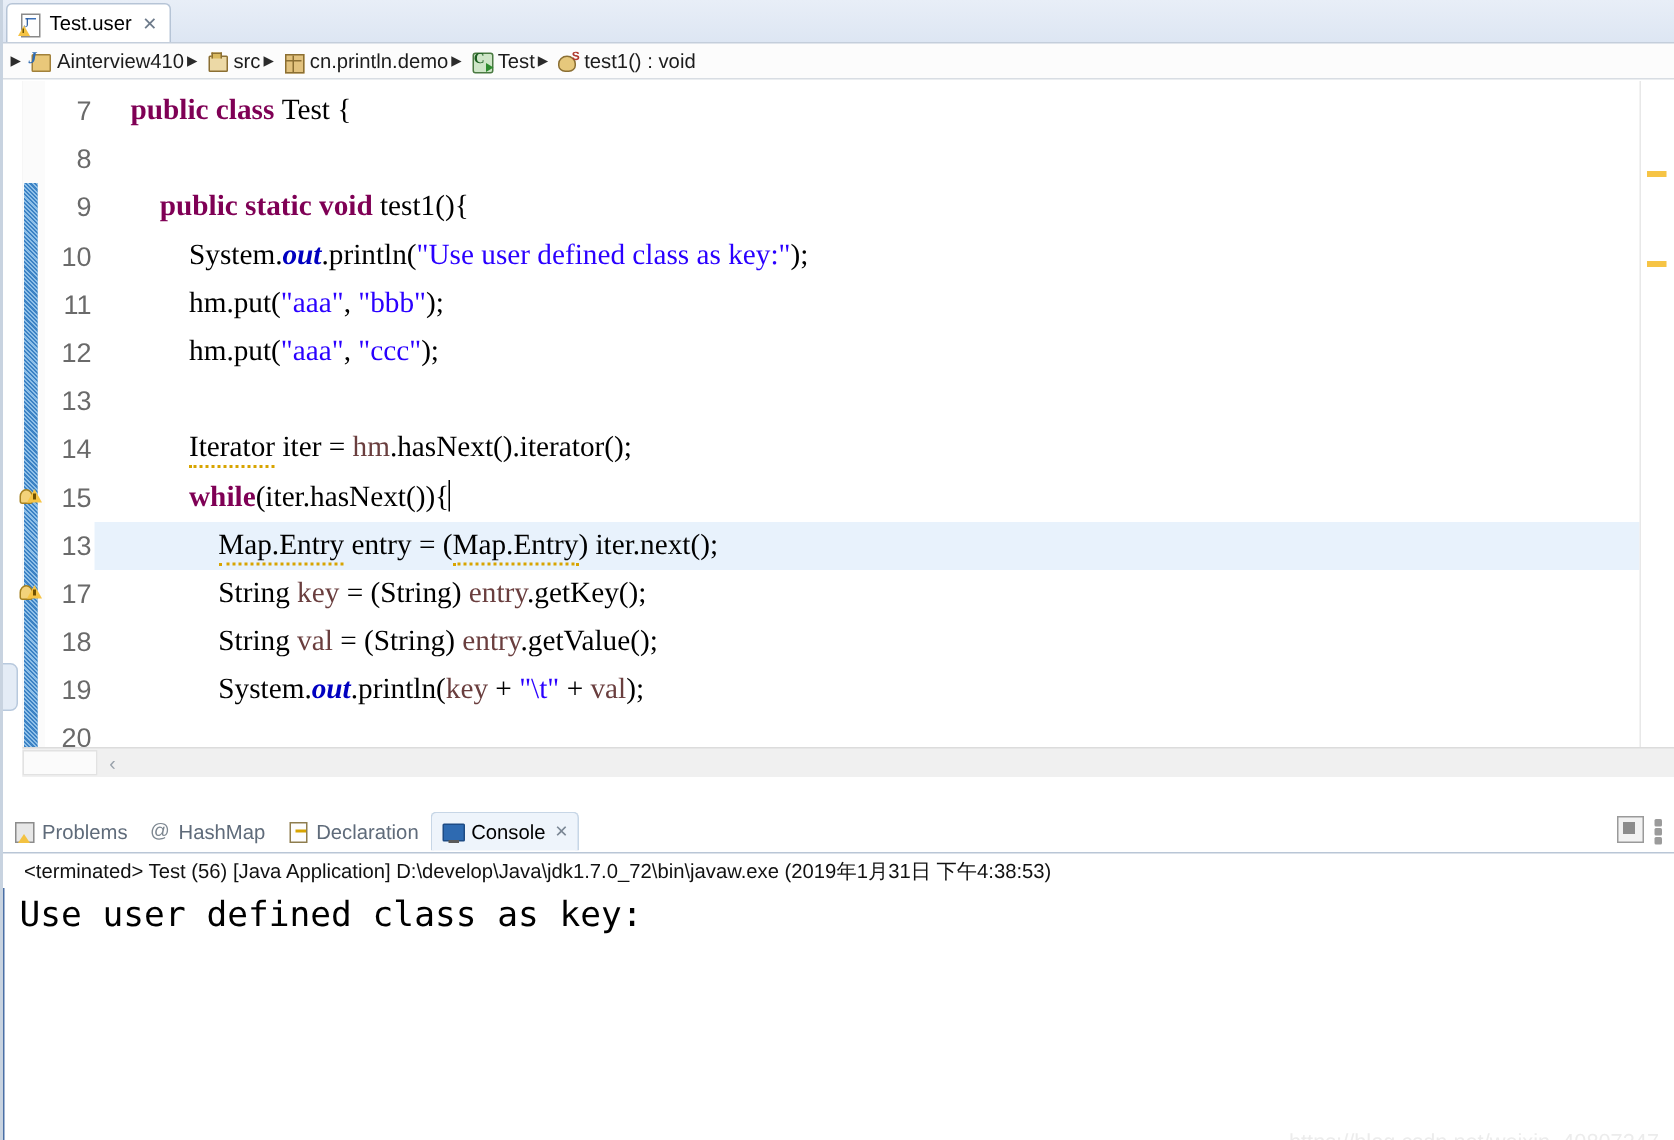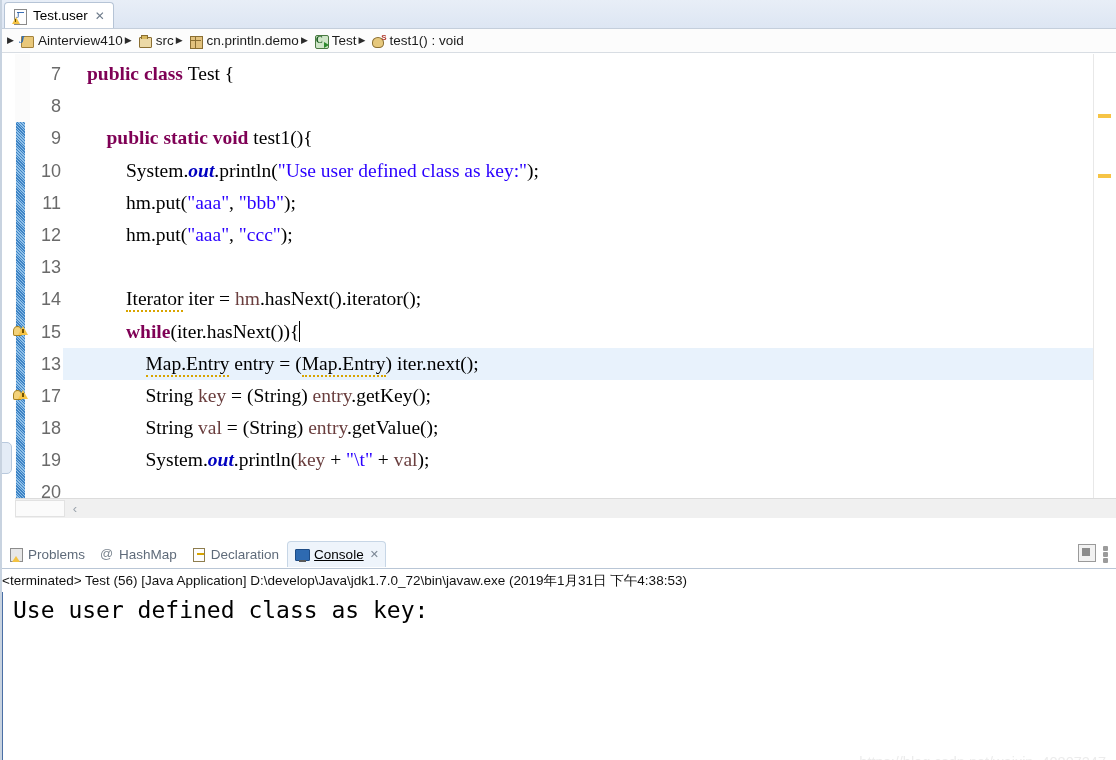--- a/index.html
+++ b/index.html
@@ -259,21 +259,21 @@
     display: flex; align-items: center; height: 26px;
     padding: 0 6px; margin-left: 2px;
     box-sizing: border-box;
   }
   .ptab.active {
     background: #eef4fb;
     border: 1px solid #c7d6e6; border-bottom: none;
     border-radius: 4px 4px 0 0;
   }
   .ptab-label { font-size: 13.5px; color: #5f6b7a; white-space: nowrap; }
-  .ptab.active .ptab-label { color: #000000; text-decoration: underline; }
+  .ptab.active .ptab-label { color: #000000; }
   .ptab-ico { width: 16px; height: 16px; position: relative; margin-right: 4px; flex: none; }
   .ptab-close { margin-left: 6px; font-size: 11px; color: #7a8694; }
 
   .ico-problems {
     position: absolute; left: 2px; top: 2px; width: 11px; height: 12px;
     background: #e7e7e7; border: 1px solid #8c8c8c;
   }
   .ico-problems:after {
     content: ""; position: absolute; left: 1px; top: 7px; width: 0; height: 0;
     border-left: 4px solid transparent; border-right: 4px solid transparent;
@@ -316,21 +316,21 @@
   .tb-dots span {
     position: absolute; left: 1px; width: 5px; height: 5px; background: #9b9b9b;
     border-radius: 1px;
   }
 
   .console-head {
     position: absolute; left: 0; top: 28px; width: 1116px; height: 24px;
     border-top: 1px solid #b9c6d6;
     background: #ffffff;
     display: flex; align-items: center;
-    padding-left: 2px; box-sizing: border-box;
+    padding-left: 16px; box-sizing: border-box;
   }
   .console-head-text {
     font-size: 13.5px; color: #111; white-space: nowrap;
   }
   .console-body {
     position: absolute; left: 0; top: 52px; width: 1116px; bottom: 0;
     background: #ffffff;
     border-left: 3px solid #4a6fa5;
     box-sizing: border-box;
     padding: 4px 0 0 10px;

